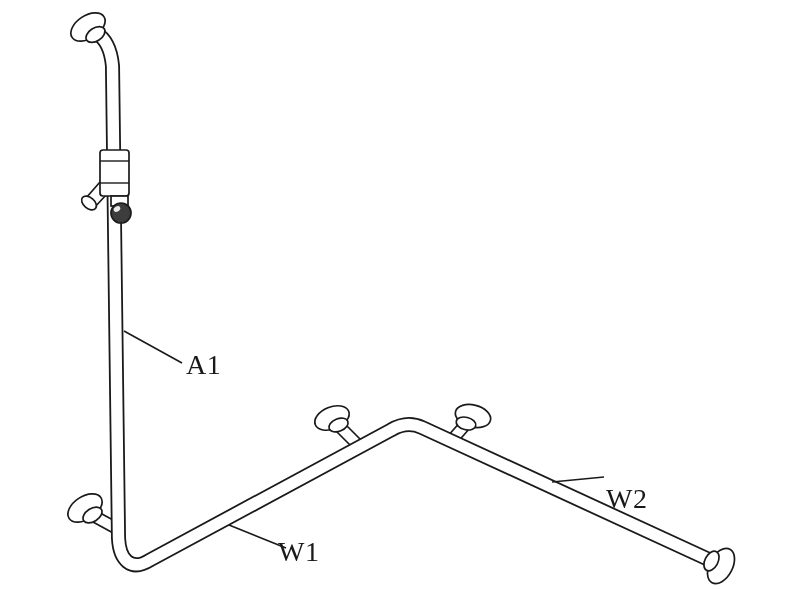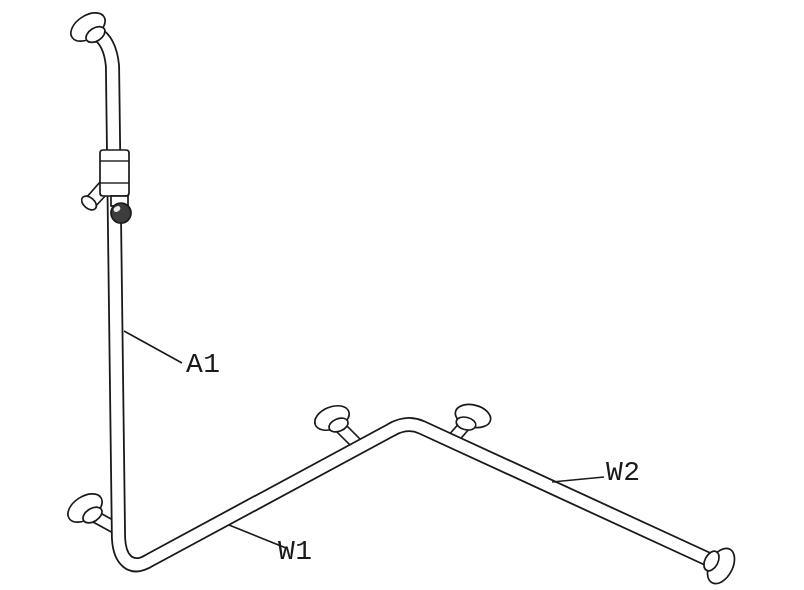--- a/index.html
+++ b/index.html
@@ -5,21 +5,21 @@
   :root{
     --color-line:#1a1a1a;
     --color-background:#ffffff;
     --color-knob:#3d3d3d;
   }
   html,body{margin:0;padding:0;background:#fff;}
   .canvas{
     position:relative;width:804px;height:590px;
     background:var(--color-background);
     overflow:hidden;
-    font-family:Liberation Mono, monospace;
+    font-family:Liberation Serif, serif;
     text-align:center;
   }
   .canvas svg{position:absolute;left:0;top:0;}
   .part-label{
     position:absolute;color:var(--color-line);
     font-size:28px;line-height:1;letter-spacing:.5px;
     user-select:none;white-space:nowrap;
   }
   .tube-outer{fill:none;stroke:var(--color-line);stroke-width:15;stroke-linecap:round;stroke-linejoin:round;}
   .tube-inner{fill:none;stroke:#ffffff;stroke-width:11.4;stroke-linecap:round;stroke-linejoin:round;}
@@ -93,15 +93,15 @@
 
     <g>
       <line class="leader" x1="182" y1="363" x2="124" y2="331"></line>
       <line class="leader" x1="286" y1="548" x2="229" y2="525"></line>
       <line class="leader" x1="604" y1="477" x2="552" y2="482"></line>
     </g>
   </svg>
 
   <div class="part-label" style="left:186px;top:351px;">A1</div>
   <div class="part-label" style="left:278px;top:538px;">W1</div>
-  <div class="part-label" style="left:606px;top:459px;">W2</div>
+  <div class="part-label" style="left:606px;top:485px;">W2</div>
 
 </div>
 
 </body></html>

